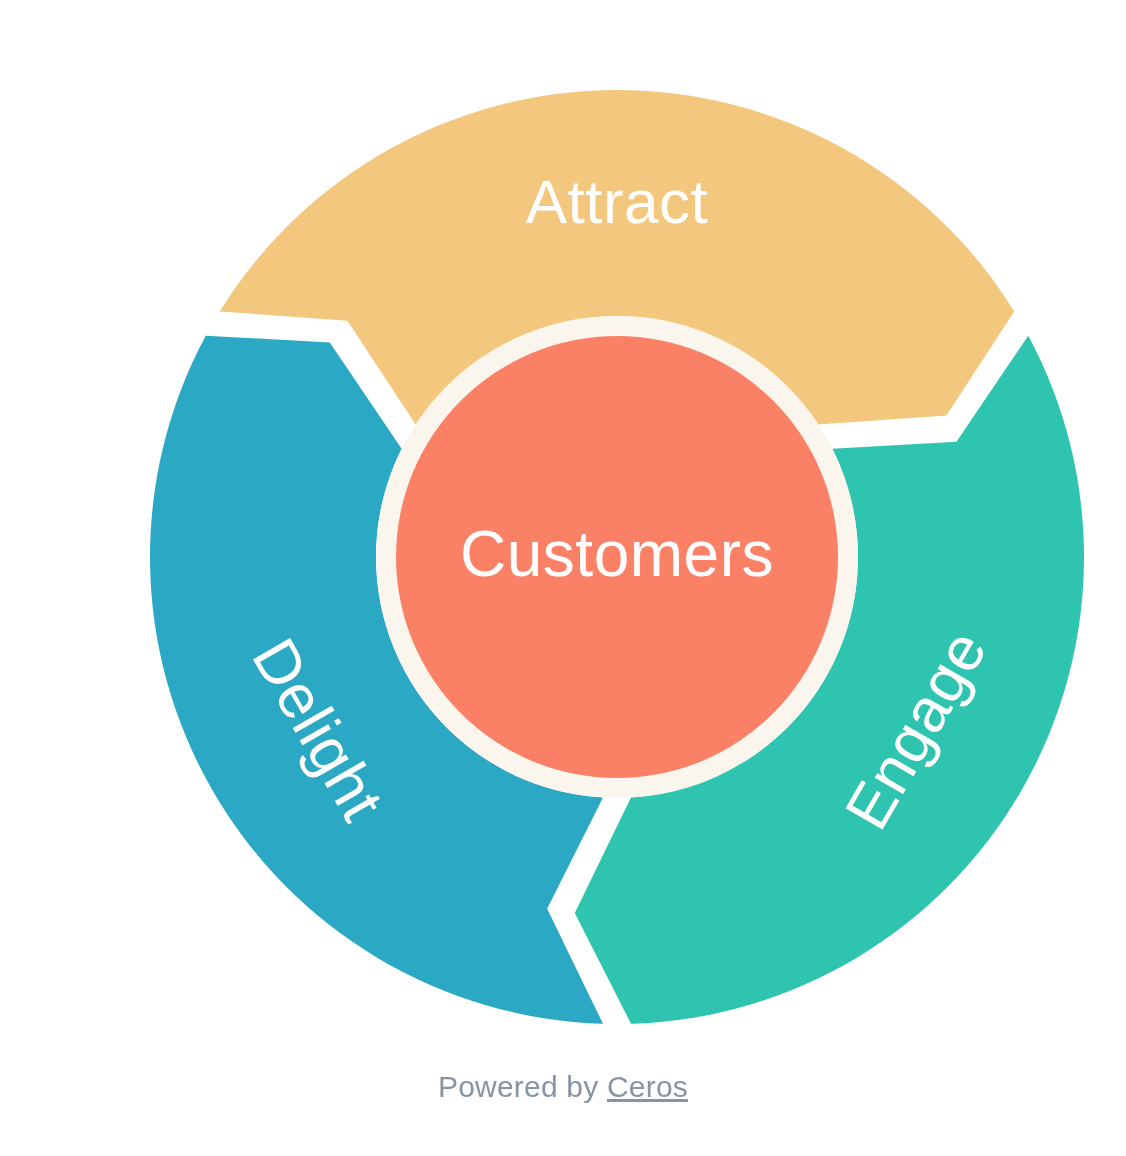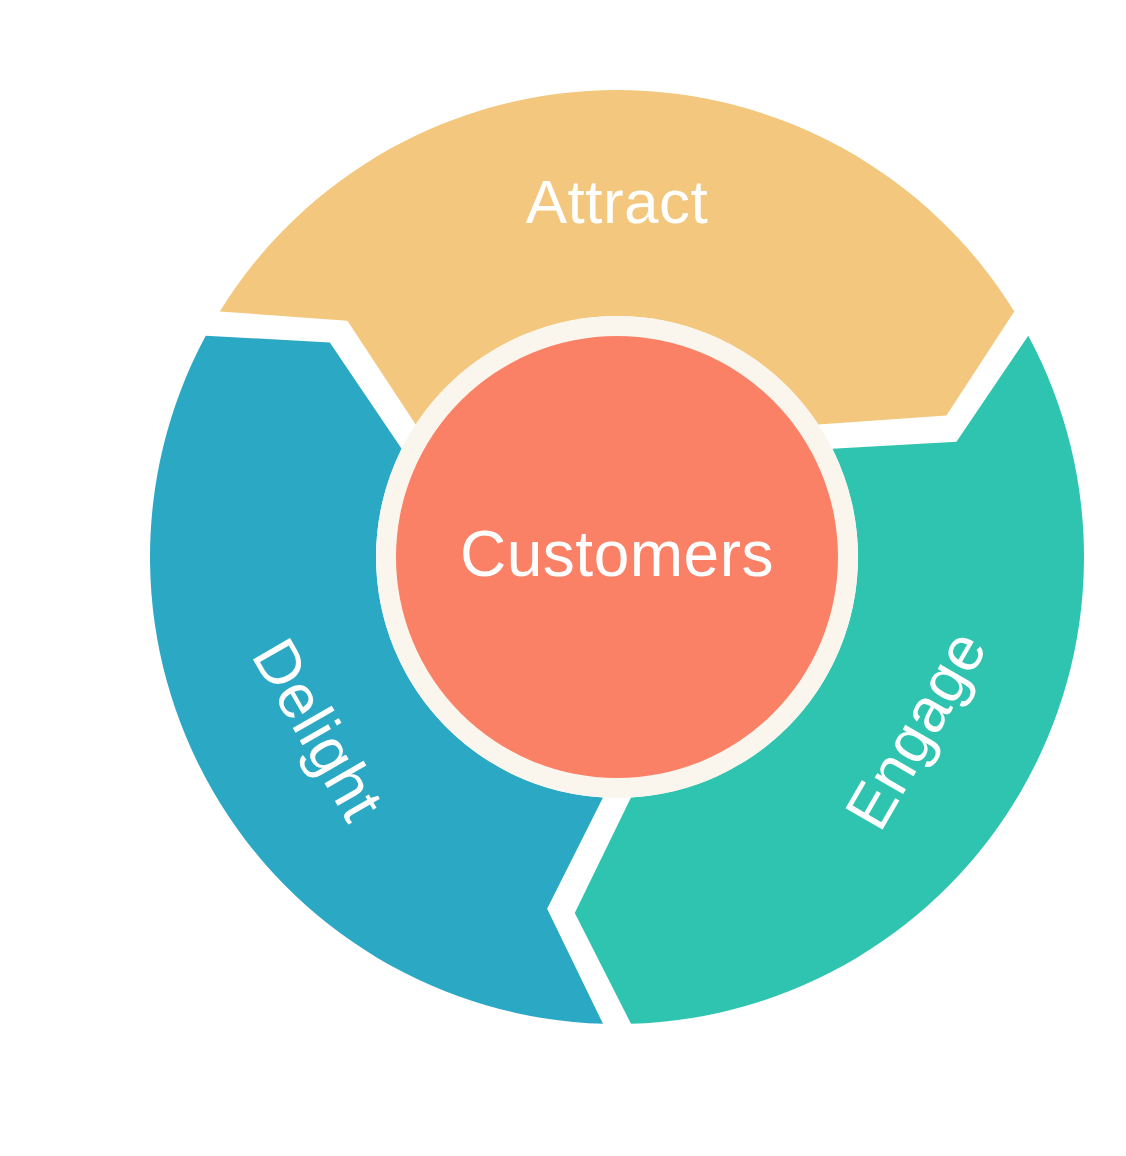--- a/index.html
+++ b/index.html
@@ -79,13 +79,16 @@
 
     <text id="hub-text" class="hub-label" x="617" y="559">Customers</text>
 
     <g id="labels-group">
         <text class="seg-label" x="617.00" y="207.00" fill="#FFFFFF" transform="rotate(360.00 617.00 207.00)">Attract</text>
         <text class="seg-label" x="920.11" y="732.00" fill="#FFFFFF" transform="rotate(-60.00 920.11 732.00)">Engage</text>
         <text class="seg-label" x="313.89" y="732.00" fill="#FFFFFF" transform="rotate(60.00 313.89 732.00)">Delight</text>
       </g>
   </svg>
 
+  <div id="footer">
+    <span>Powered by </span><span class="credit-link">Ceros</span>
+  </div>
 </div>
 
 </body></html>

